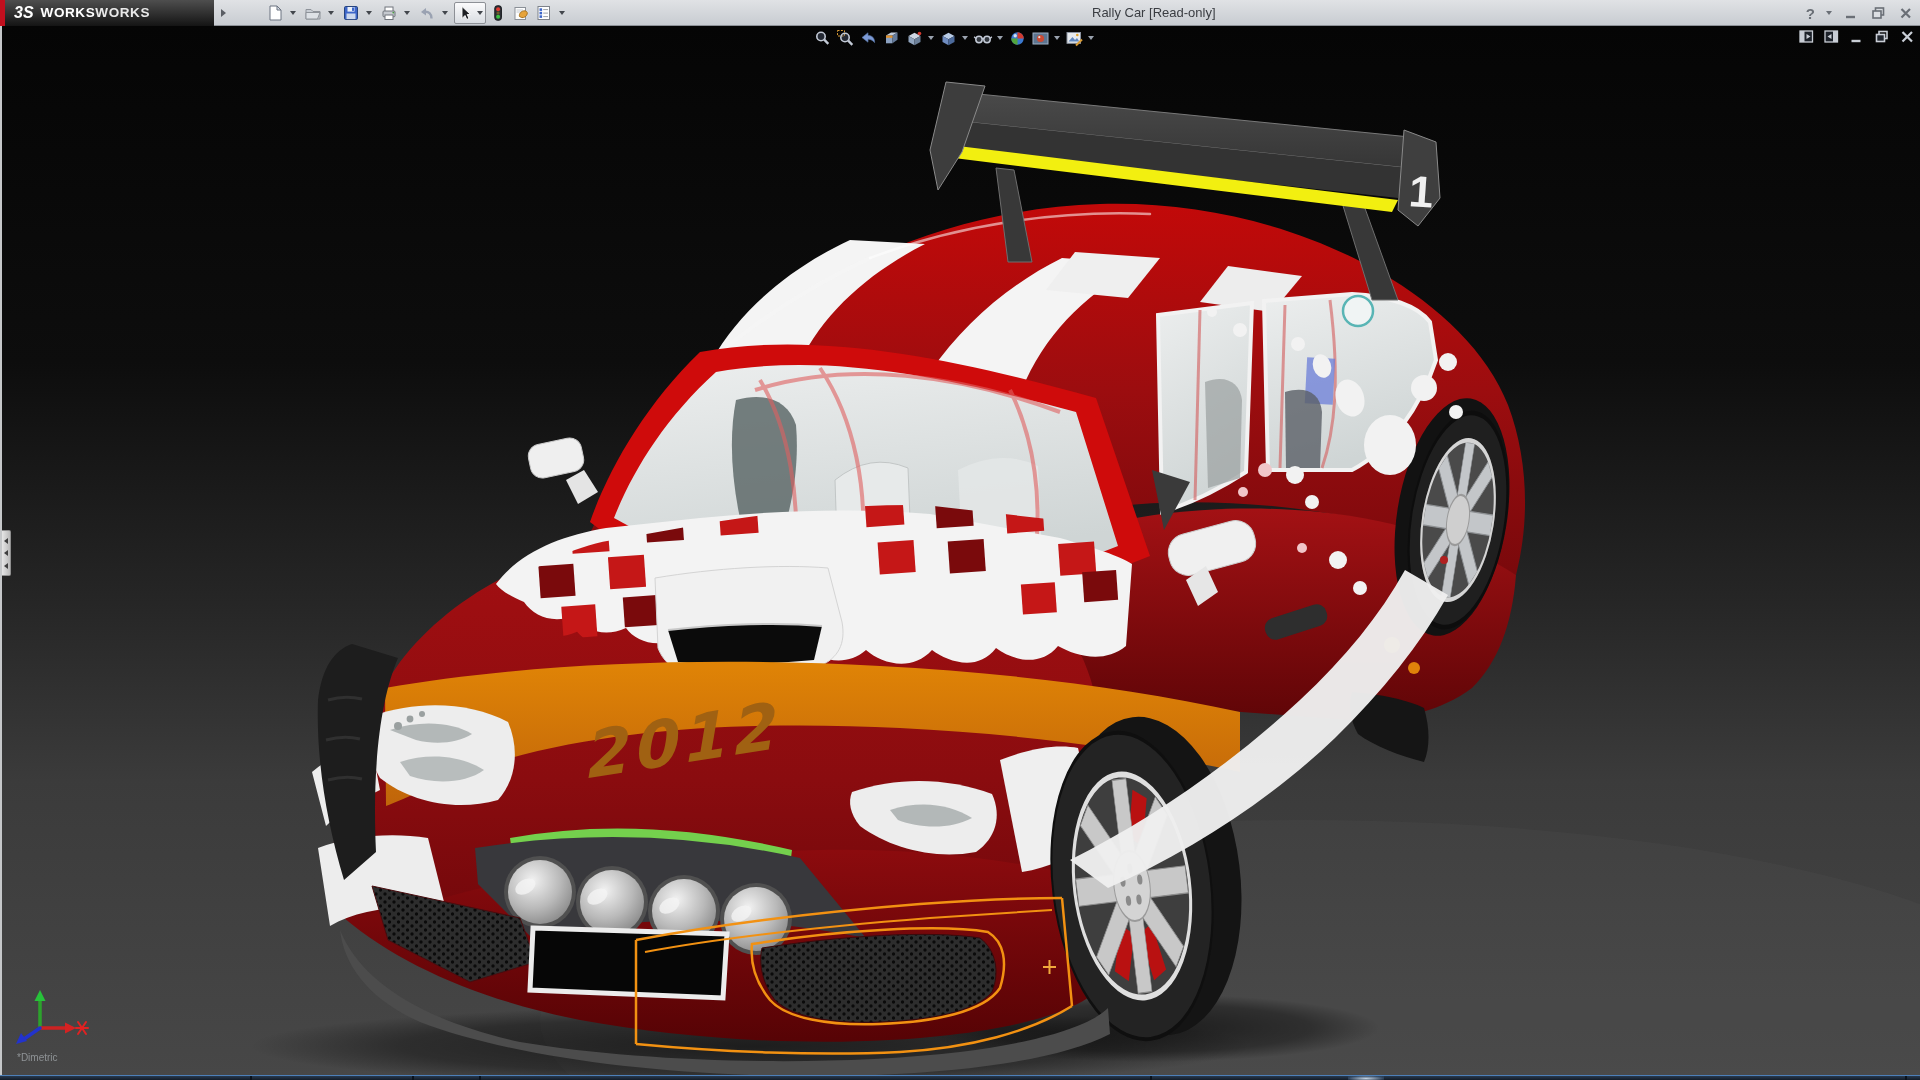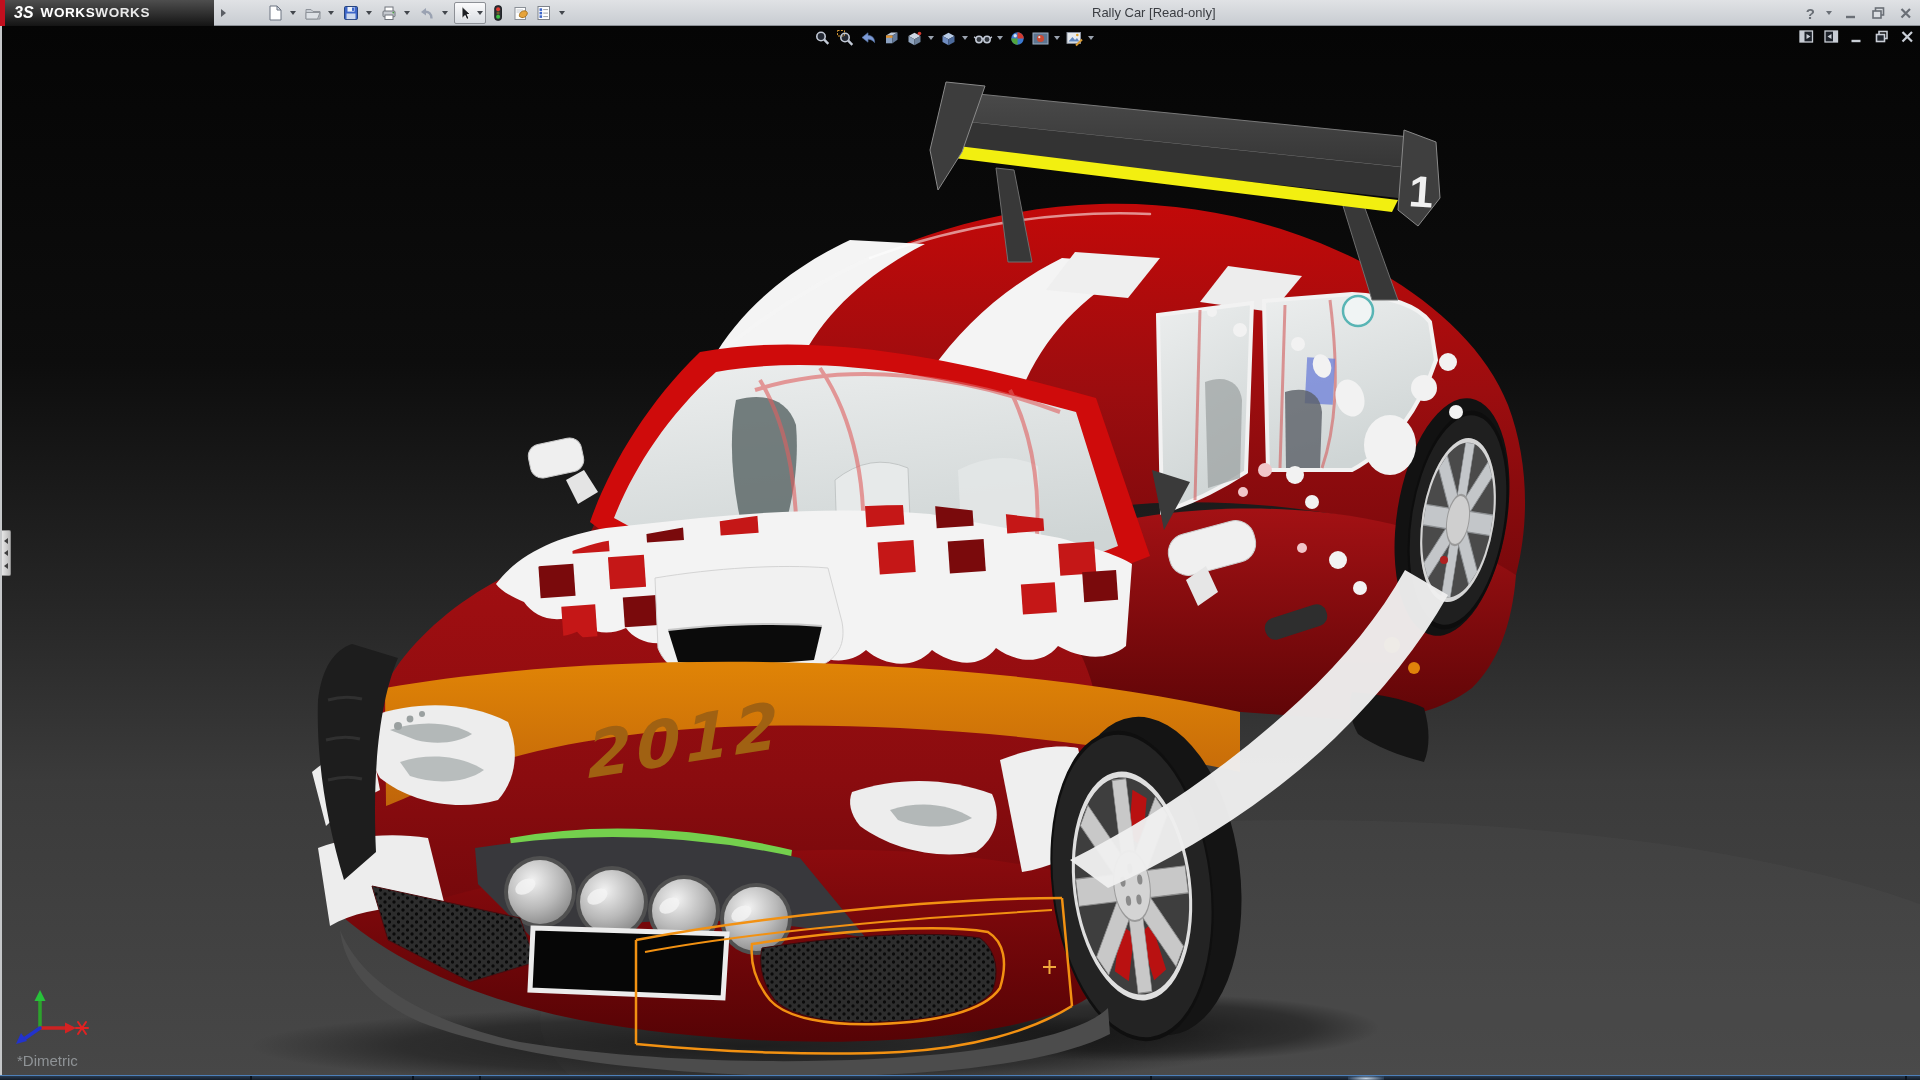--- a/index.html
+++ b/index.html
@@ -42,21 +42,21 @@
   .hu-btn { display:flex; align-items:center; padding:1px; }
   .dd.dark { border-top-color:#9aa2ae; margin:0 2px 0 1px; }
 
   .doc-controls { position:absolute; top:3px; right:5px; display:flex; align-items:center; gap:10px; z-index:20; }
 
   .left-tab { position:absolute; left:0; top:504px; width:9px; height:46px;
     background:linear-gradient(90deg,#e6e6e6,#b9b9b9); border:1px solid #8f8f8f; border-left:none;
     border-radius:0 2px 2px 0; display:flex; flex-direction:column; justify-content:space-evenly; align-items:center; z-index:20; }
   .left-tab .tri { width:0; height:0; border-top:3px solid transparent; border-bottom:3px solid transparent; border-right:4px solid #3e3e3e; }
 
-  .orient-label { position:absolute; left:15px; top:1026px; font-size:15px; color:#8f9396; z-index:20; }
+  .orient-label { position:absolute; left:15px; top:1026px; font-size:10px; color:#8f9396; z-index:20; }
 
   
   .taskbar { position:absolute; top:1075px; left:0; width:1920px; height:5px;
     background:linear-gradient(#27394e,#131c28); border-top:1px solid #4d7fb8; z-index:40; }
   .taskbar .div { position:absolute; top:0; width:2px; height:5px; background:#0a121c; }
   .taskbar .glow { position:absolute; top:0; left:1348px; width:36px; height:5px;
     background:radial-gradient(ellipse at center, rgba(225,240,255,.85), rgba(120,170,230,.2) 70%, transparent); }
 </style>
 </head>
 <body>

